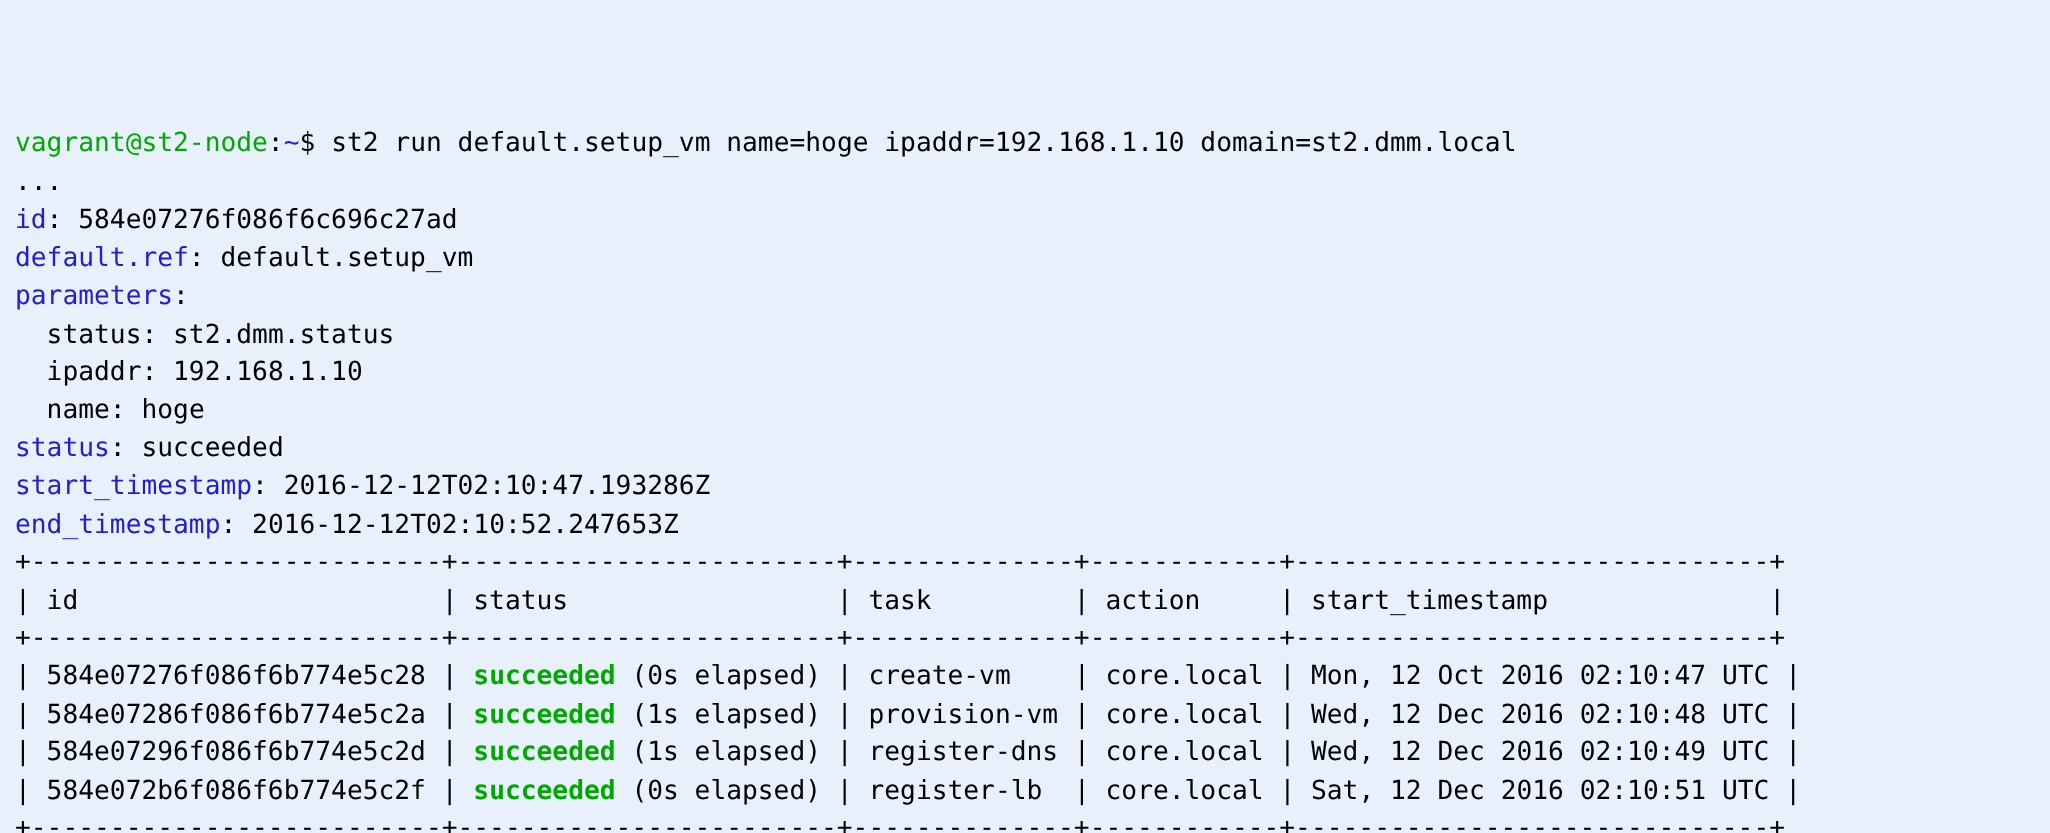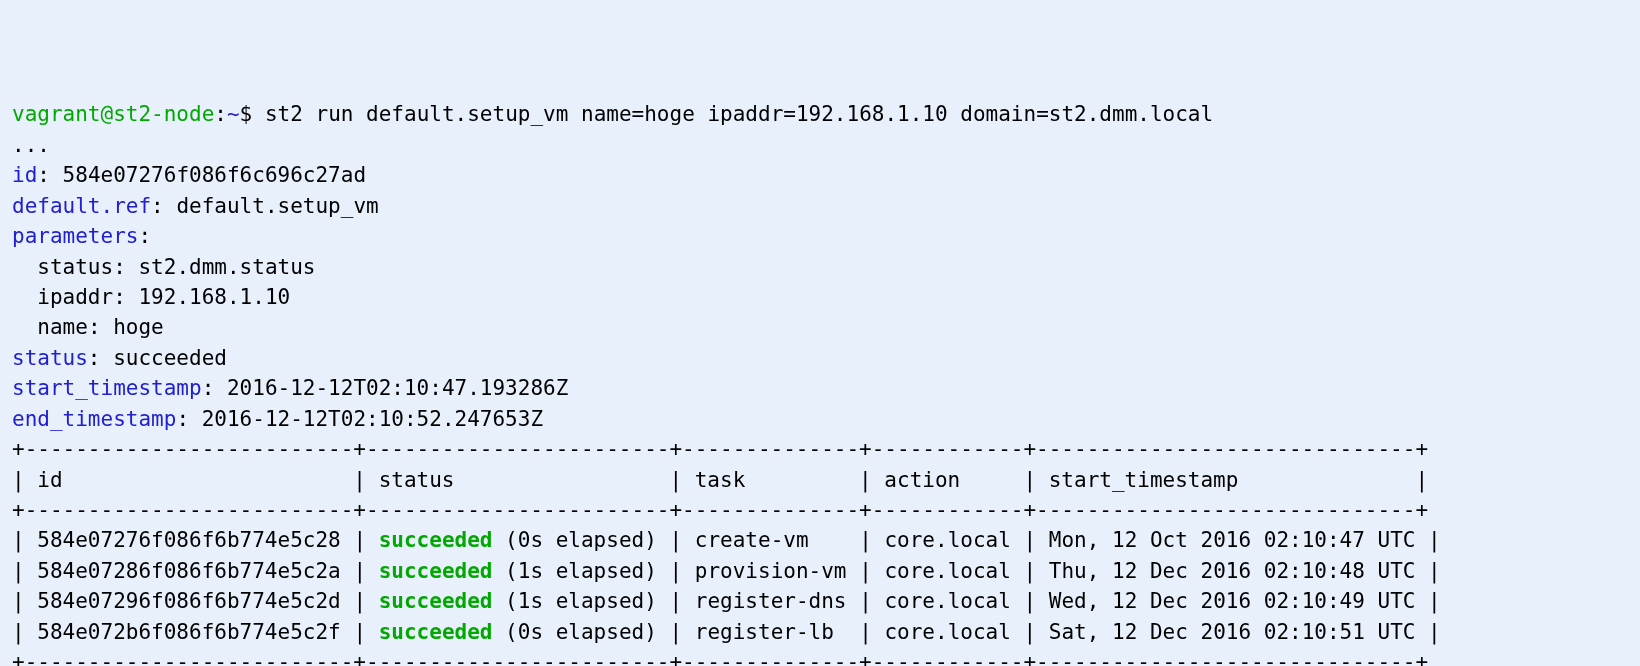--- a/index.html
+++ b/index.html
@@ -29,20 +29,20 @@
   <span>status</span>: <span>st2.dmm.status</span>
   <span>ipaddr</span>: <span>192.168.1.10</span>
   <span>name</span>: <span>hoge</span>
 <span class="blue">status</span>: <span>succeeded</span>
 <span class="blue">start_timestamp</span>: <span>2016-12-12T02:10:47.193286Z</span>
 <span class="blue">end_timestamp</span>: <span>2016-12-12T02:10:52.247653Z</span>
 <span>+--------------------------+------------------------+--------------+------------+------------------------------+</span>
 <span>| id                       | status                 | task         | action     | start_timestamp              |</span>
 <span>+--------------------------+------------------------+--------------+------------+------------------------------+</span>
 <span>| <span>584e07276f086f6b774e5c28</span> | <span class="green">succeeded</span><span> (0s elapsed)</span> | <span>create-vm   </span> | <span>core.local</span> | <span>Mon, 12 Oct 2016 02:10:47 UTC</span> |</span>
-<span>| <span>584e07286f086f6b774e5c2a</span> | <span class="green">succeeded</span><span> (1s elapsed)</span> | <span>provision-vm</span> | <span>core.local</span> | <span>Thu, 12 Dec 2016 02:10:48 UTC</span> |</span>
+<span>| <span>584e07286f086f6b774e5c2a</span> | <span class="green">succeeded</span><span> (1s elapsed)</span> | <span>provision-vm</span> | <span>core.local</span> | <span>Wed, 12 Dec 2016 02:10:48 UTC</span> |</span>
 <span>| <span>584e07296f086f6b774e5c2d</span> | <span class="green">succeeded</span><span> (1s elapsed)</span> | <span>register-dns</span> | <span>core.local</span> | <span>Wed, 12 Dec 2016 02:10:49 UTC</span> |</span>
 <span>| <span>584e072b6f086f6b774e5c2f</span> | <span class="green">succeeded</span><span> (0s elapsed)</span> | <span>register-lb </span> | <span>core.local</span> | <span>Sat, 12 Dec 2016 02:10:51 UTC</span> |</span>
 <span>+--------------------------+------------------------+--------------+------------+------------------------------+</span>
  </div>
 
 
 
 
 </body></html>

